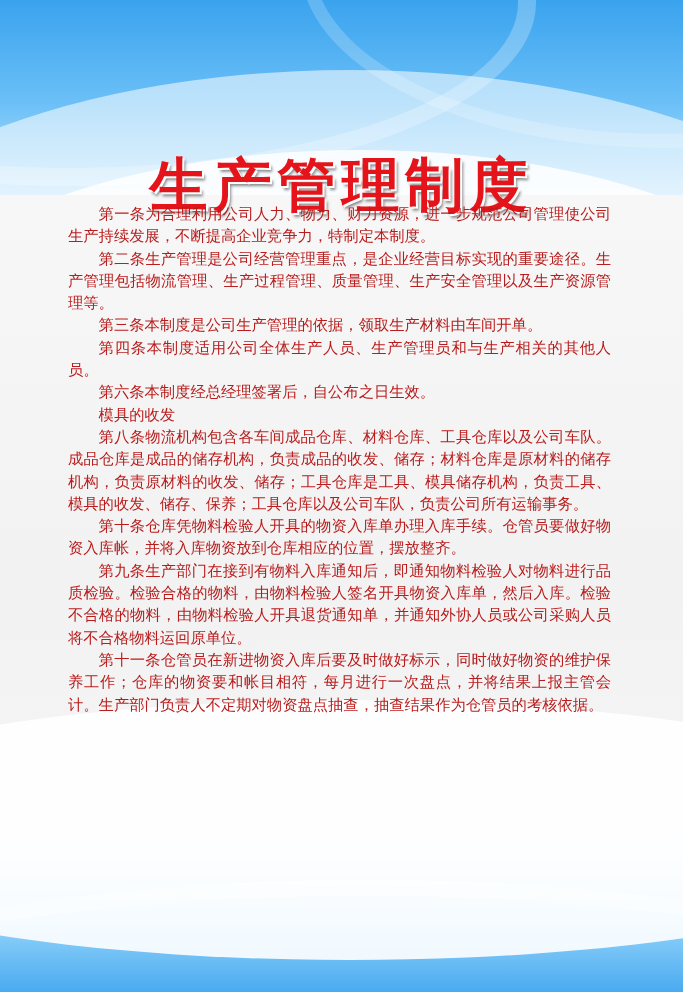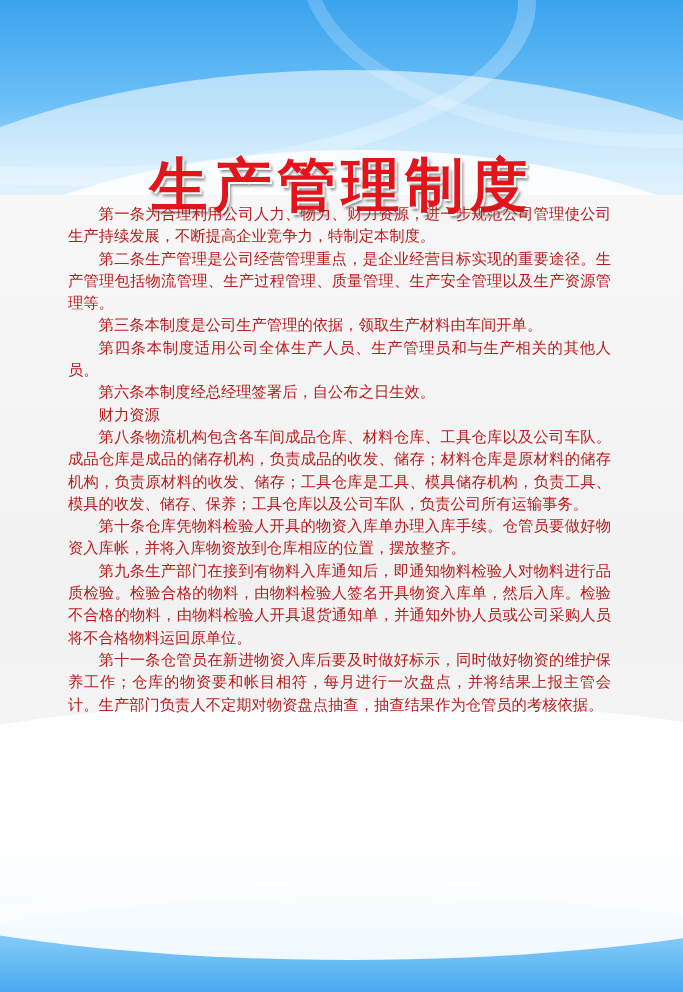--- a/index.html
+++ b/index.html
@@ -58,18 +58,18 @@
 </div>
 
 <h1 class="title">生产管理制度</h1>
 
 <div class="content">
   <p class="para">第一条为合理利用公司人力、物力、财力资源，进一步规范公司管理使公司生产持续发展，不断提高企业竞争力，特制定本制度。</p>
   <p class="para">第二条生产管理是公司经营管理重点，是企业经营目标实现的重要途径。生产管理包括物流管理、生产过程管理、质量管理、生产安全管理以及生产资源管理等。</p>
   <p class="para">第三条本制度是公司生产管理的依据，领取生产材料由车间开单。</p>
   <p class="para">第四条本制度适用公司全体生产人员、生产管理员和与生产相关的其他人员。</p>
   <p class="para">第六条本制度经总经理签署后，自公布之日生效。</p>
-  <p class="para">财力资源</p>
+  <p class="para">模具的收发</p>
   <p class="para">第八条物流机构包含各车间成品仓库、材料仓库、工具仓库以及公司车队。成品仓库是成品的储存机构，负责成品的收发、储存；材料仓库是原材料的储存机构，负责原材料的收发、储存；工具仓库是工具、模具储存机构，负责工具、模具的收发、储存、保养；工具仓库以及公司车队，负责公司所有运输事务。</p>
   <p class="para">第十条仓库凭物料检验人开具的物资入库单办理入库手续。仓管员要做好物资入库帐，并将入库物资放到仓库相应的位置，摆放整齐。</p>
   <p class="para">第九条生产部门在接到有物料入库通知后，即通知物料检验人对物料进行品质检验。检验合格的物料，由物料检验人签名开具物资入库单，然后入库。检验不合格的物料，由物料检验人开具退货通知单，并通知外协人员或公司采购人员将不合格物料运回原单位。</p>
   <p class="para">第十一条仓管员在新进物资入库后要及时做好标示，同时做好物资的维护保养工作；仓库的物资要和帐目相符，每月进行一次盘点，并将结果上报主管会计。生产部门负责人不定期对物资盘点抽查，抽查结果作为仓管员的考核依据。</p>
 </div>
 
 </body></html>

